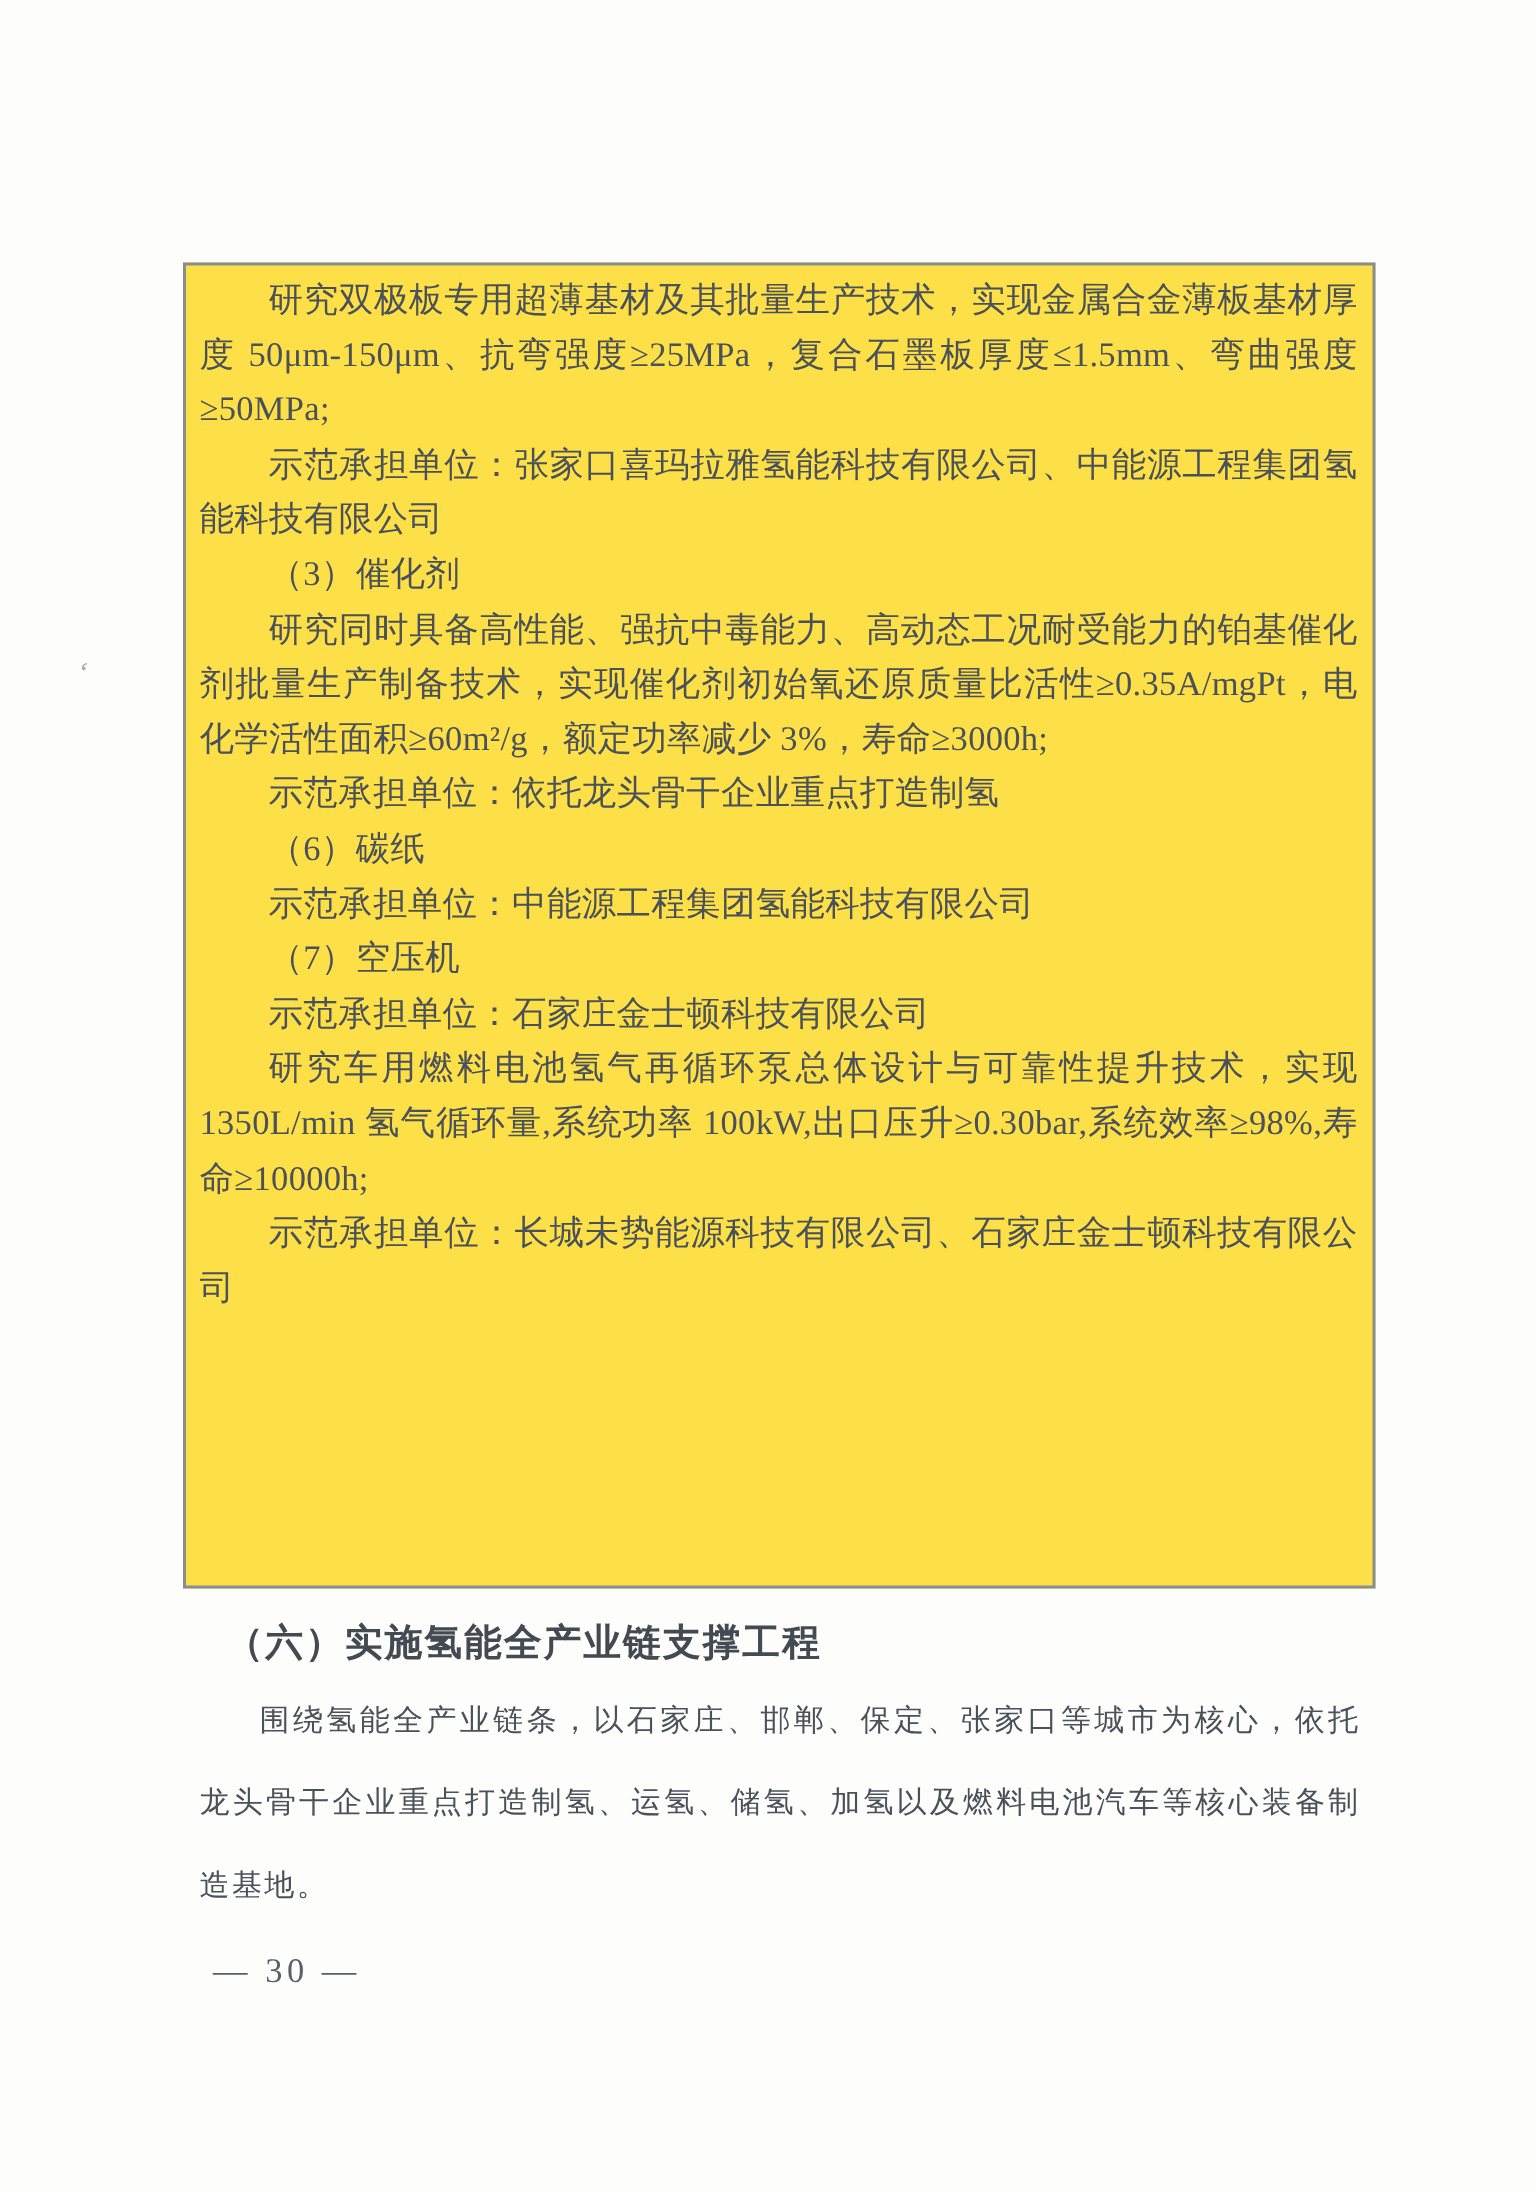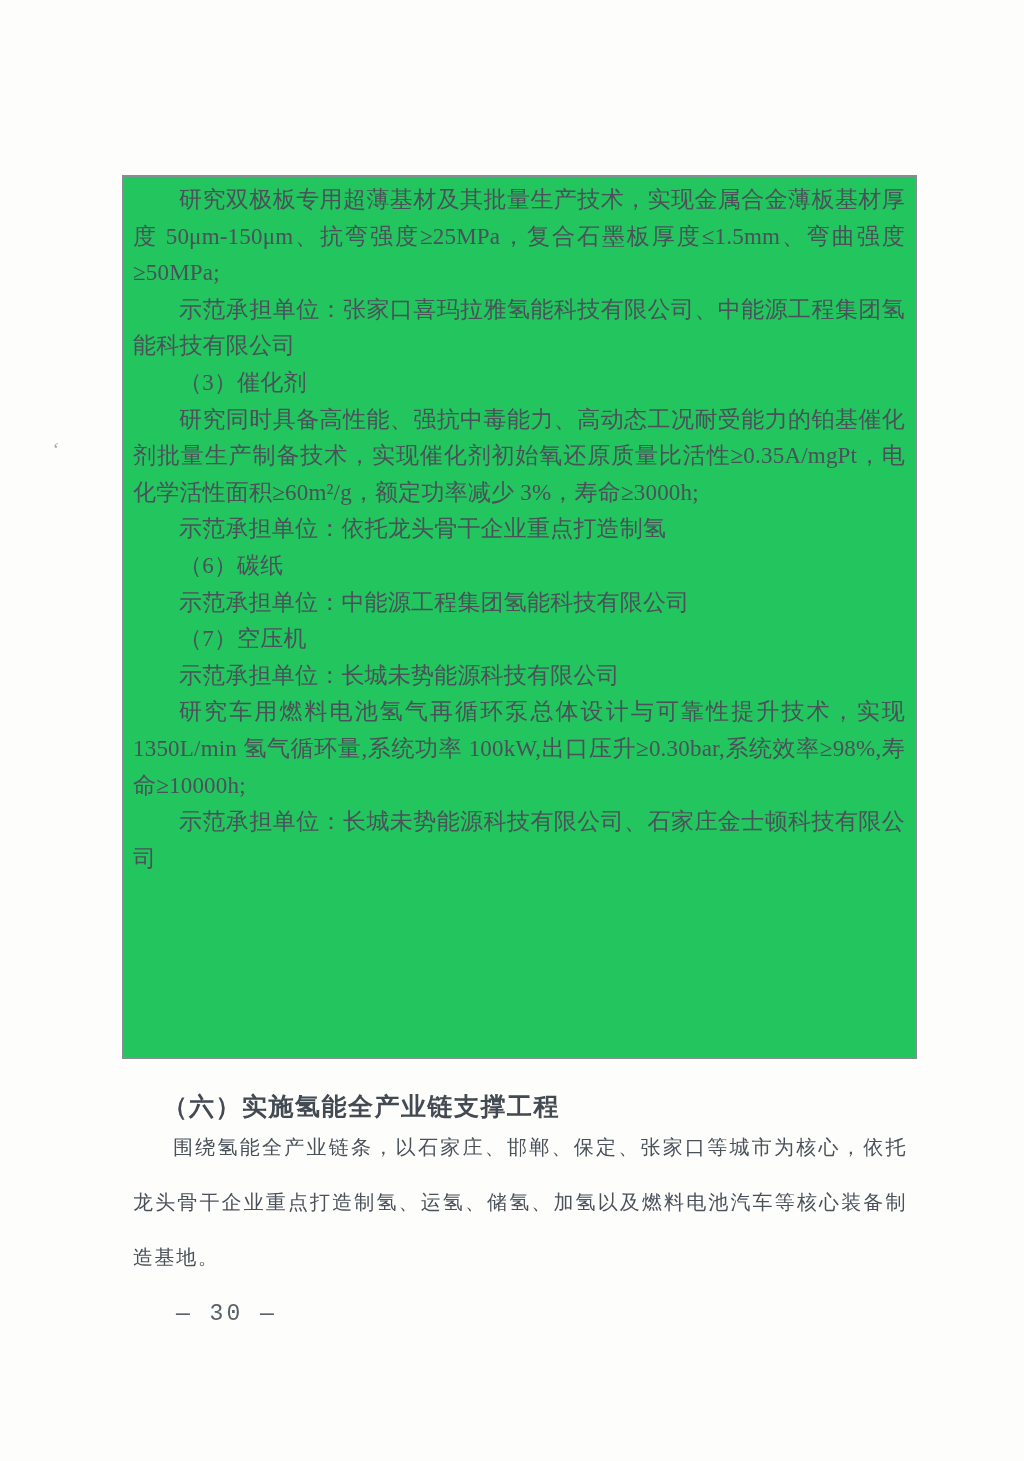--- a/index.html
+++ b/index.html
@@ -14,37 +14,37 @@
     color: #4a5159;
     overflow: hidden;
   }
   .content-box {
     position: absolute;
     left: 122px;
     top: 175px;
     width: 795px;
     height: 884px;
     border: 2px solid #888d94;
-    background: #22c55e;
+    background: #fde047;
     padding: 5px 10px 0 9px;
   }
   .content-box p {
     margin: 0;
     text-indent: 2em;
     text-align: justify;
     font-size: 23px;
     line-height: 36.6px;
     letter-spacing: 0.2px;
   }
   .section-heading {
     position: absolute;
     left: 133px;
     top: 1078px;
     width: 780px;
-    margin: 12px;
+    margin: 0;
     font-size: 25px;
     font-weight: bold;
     text-indent: 0.7em;
     letter-spacing: 1.5px;
     color: #434a52;
   }
   .section-paragraph {
     position: absolute;
     left: 133px;
     top: 1120px;
@@ -52,26 +52,25 @@
     margin: 0;
     font-size: 20px;
     line-height: 55px;
     text-indent: 2em;
     text-align: justify;
     letter-spacing: 1.6px;
     color: #4a5159;
   }
   .page-footer {
     position: absolute;
-    left: 176px;
+    left: 142px;
     top: 1301px;
     font-size: 23px;
     letter-spacing: 3px;
     color: #596069;
-    font-family: Liberation Mono, monospace;
   }
   .scan-artifact {
     position: absolute;
     left: 52px;
     top: 438px;
     font-size: 20px;
     color: #a7acb2;
     transform: rotate(8deg);
   }
 </style>
@@ -84,21 +83,21 @@
 
   <div class="content-box">
     <p>研究双极板专用超薄基材及其批量生产技术，实现金属合金薄板基材厚度 50μm-150μm、抗弯强度≥25MPa，复合石墨板厚度≤1.5mm、弯曲强度≥50MPa;</p>
     <p>示范承担单位：张家口喜玛拉雅氢能科技有限公司、中能源工程集团氢能科技有限公司</p>
     <p>（3）催化剂</p>
     <p>研究同时具备高性能、强抗中毒能力、高动态工况耐受能力的铂基催化剂批量生产制备技术，实现催化剂初始氧还原质量比活性≥0.35A/mgPt，电化学活性面积≥60m²/g，额定功率减少 3%，寿命≥3000h;</p>
     <p>示范承担单位：依托龙头骨干企业重点打造制氢</p>
     <p>（6）碳纸</p>
     <p>示范承担单位：中能源工程集团氢能科技有限公司</p>
     <p>（7）空压机</p>
-    <p>示范承担单位：长城未势能源科技有限公司</p>
+    <p>示范承担单位：石家庄金士顿科技有限公司</p>
     <p>研究车用燃料电池氢气再循环泵总体设计与可靠性提升技术，实现 1350L/min 氢气循环量,系统功率 100kW,出口压升≥0.30bar,系统效率≥98%,寿命≥10000h;</p>
     <p>示范承担单位：长城未势能源科技有限公司、石家庄金士顿科技有限公司</p>
   </div>
 
   <h2 class="section-heading">（六）实施氢能全产业链支撑工程</h2>
 
   <p class="section-paragraph">围绕氢能全产业链条，以石家庄、邯郸、保定、张家口等城市为核心，依托龙头骨干企业重点打造制氢、运氢、储氢、加氢以及燃料电池汽车等核心装备制造基地。</p>
 
   <div class="page-footer">— 30 —</div>
 

